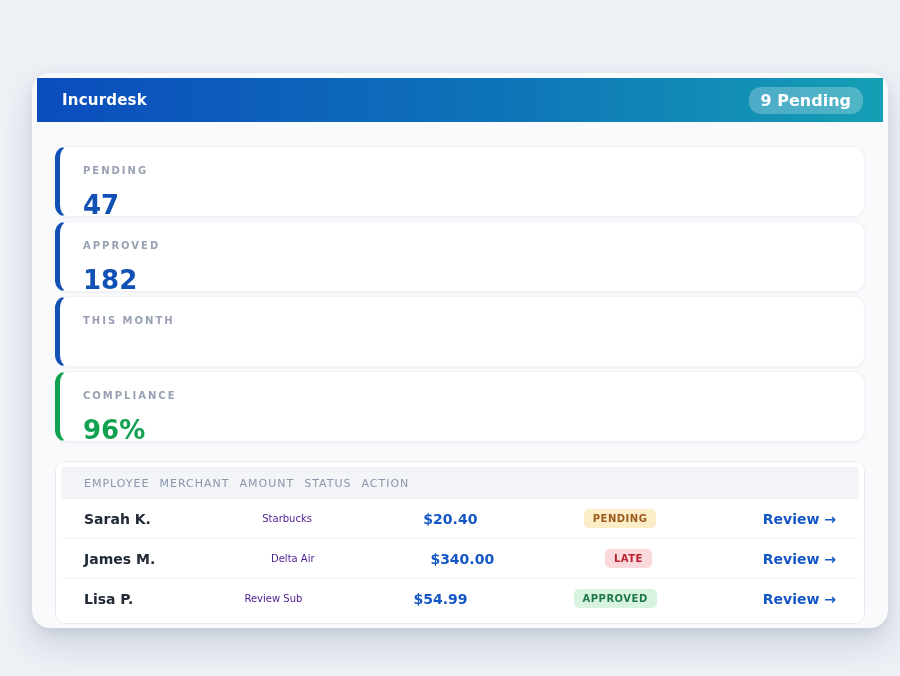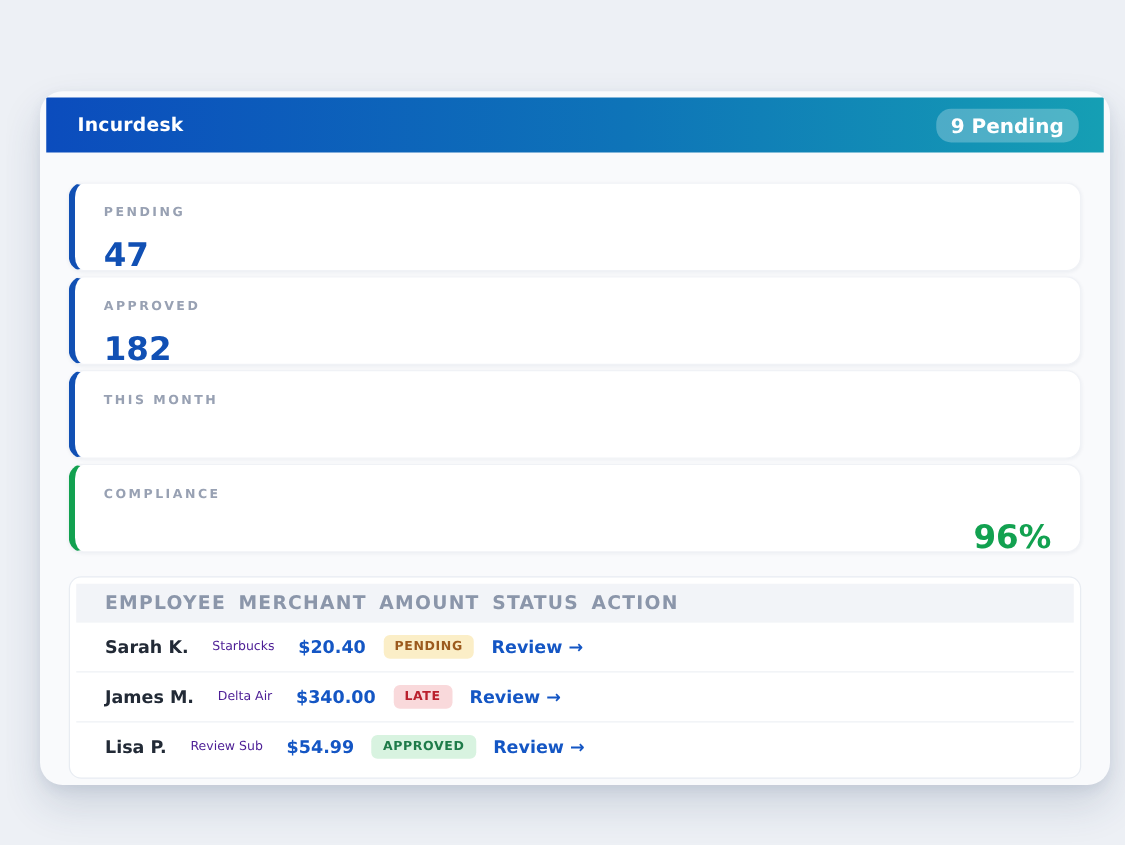--- a/index.html
+++ b/index.html
@@ -40,37 +40,37 @@
     padding: 13px 18px 14px;
     margin-bottom: 4px; height: 71px;
     box-shadow: 0 1px 3px rgba(25,39,70,0.05);
   }
   .stat-label {
     font-size: 10px; font-weight: bold; letter-spacing: 2px;
     color: #98a1b3; text-transform: uppercase;
   }
   .stat-value { font-size: 26px; font-weight: bold; color: #1150b4; margin-top: 4px; }
   .stat--green { border-left-color: #12a150; }
-  .stat--green .stat-value { color: #12a150; text-align: right; }
+  .stat--green .stat-value { color: #12a150; }
 
   
   .table-card {
     margin-top: 19px; background: #ffffff;
     border: 1px solid #e8ecf2; border-radius: 10px; overflow: hidden;
   }
   .table-head {
     background: #f2f4f8; padding: 9px 18px; line-height: 11px;
   }
   .table-head span {
-    font-size: 15px; font-weight: bold; letter-spacing: 1px;
+    font-size: 11px; font-weight: normal; letter-spacing: 1px;
     color: #8b96aa; text-transform: uppercase;
   }
   .trow {
     display: flex; align-items: center; gap: 9px;
-    padding: 0 18px; height: 40px; border-top: 1px solid #eef1f5;
+    padding: 0 18px; height: 40px; border-top: 1px solid #eef1f5; justify-content: space-between;
   }
   .trow:first-of-type { border-top: none; }
   .cell-employee { font-size: 14px; font-weight: bold; color: #222a36; }
   .cell-merchant { font-size: 10px; color: #4c1d95; }
   .cell-amount   { font-size: 14px; font-weight: bold; color: #1456c4; }
   .badge {
     font-size: 10px; font-weight: bold; letter-spacing: 0.5px;
     padding: 4px 9px; border-radius: 5px; text-transform: uppercase;
   }
   .badge--pending  { background: #fbeec7; color: #9c5a1d; }

